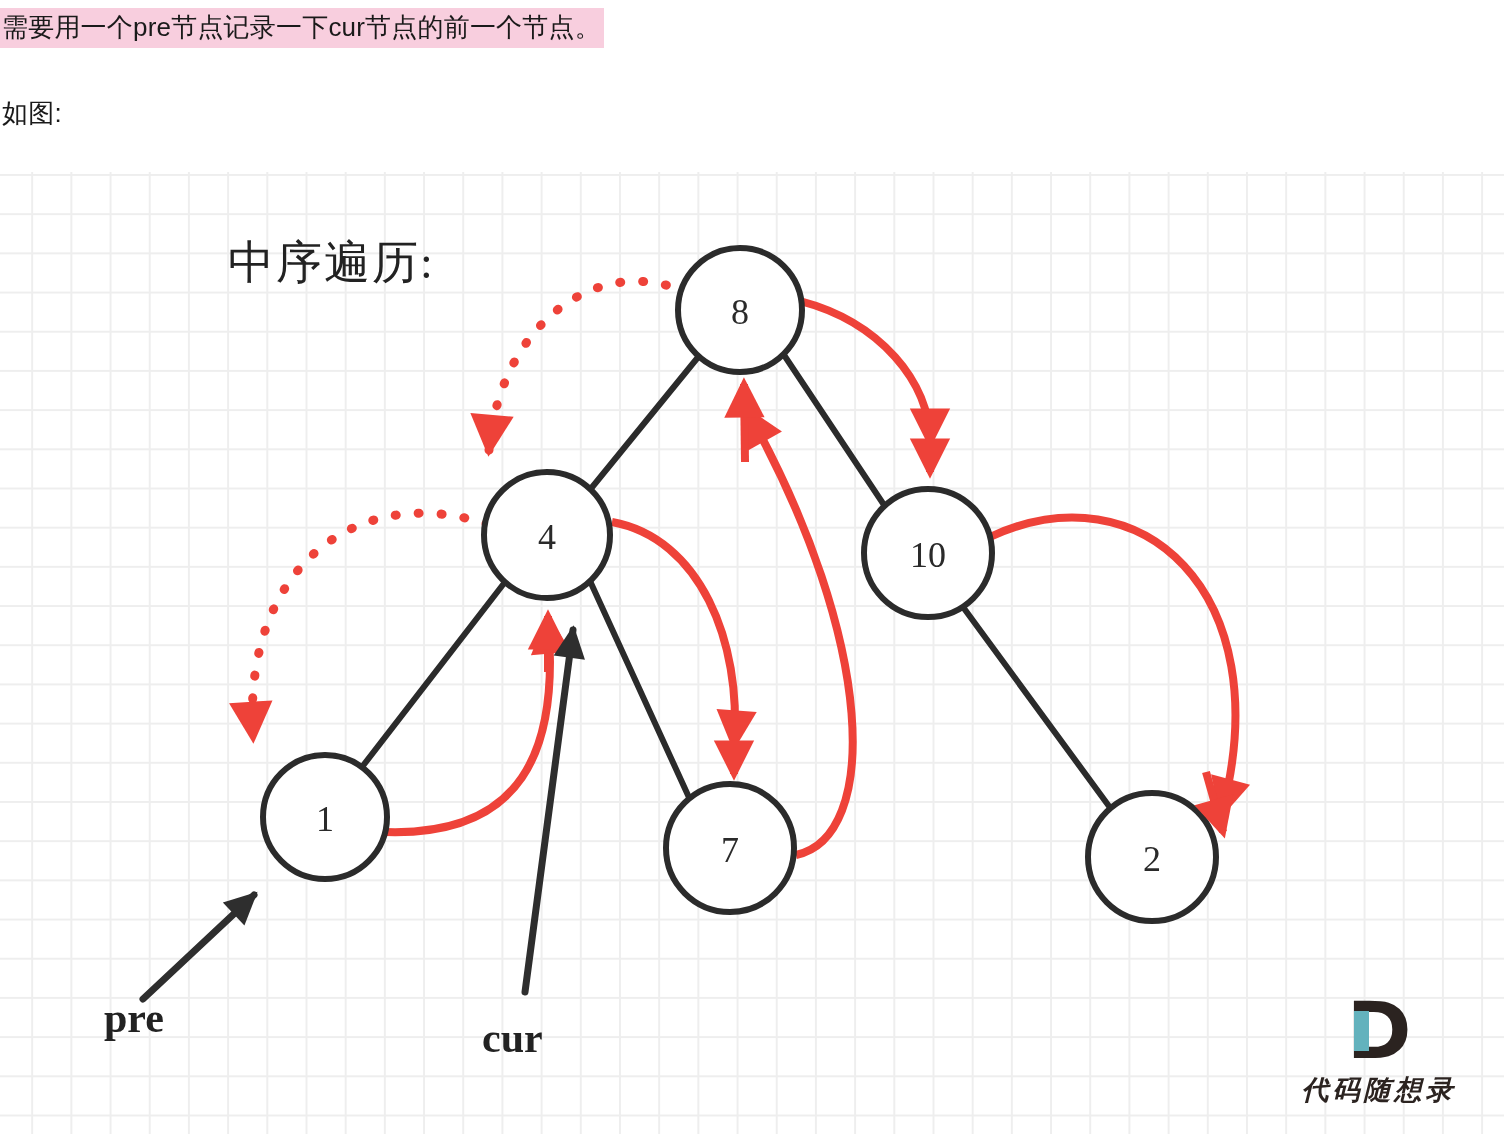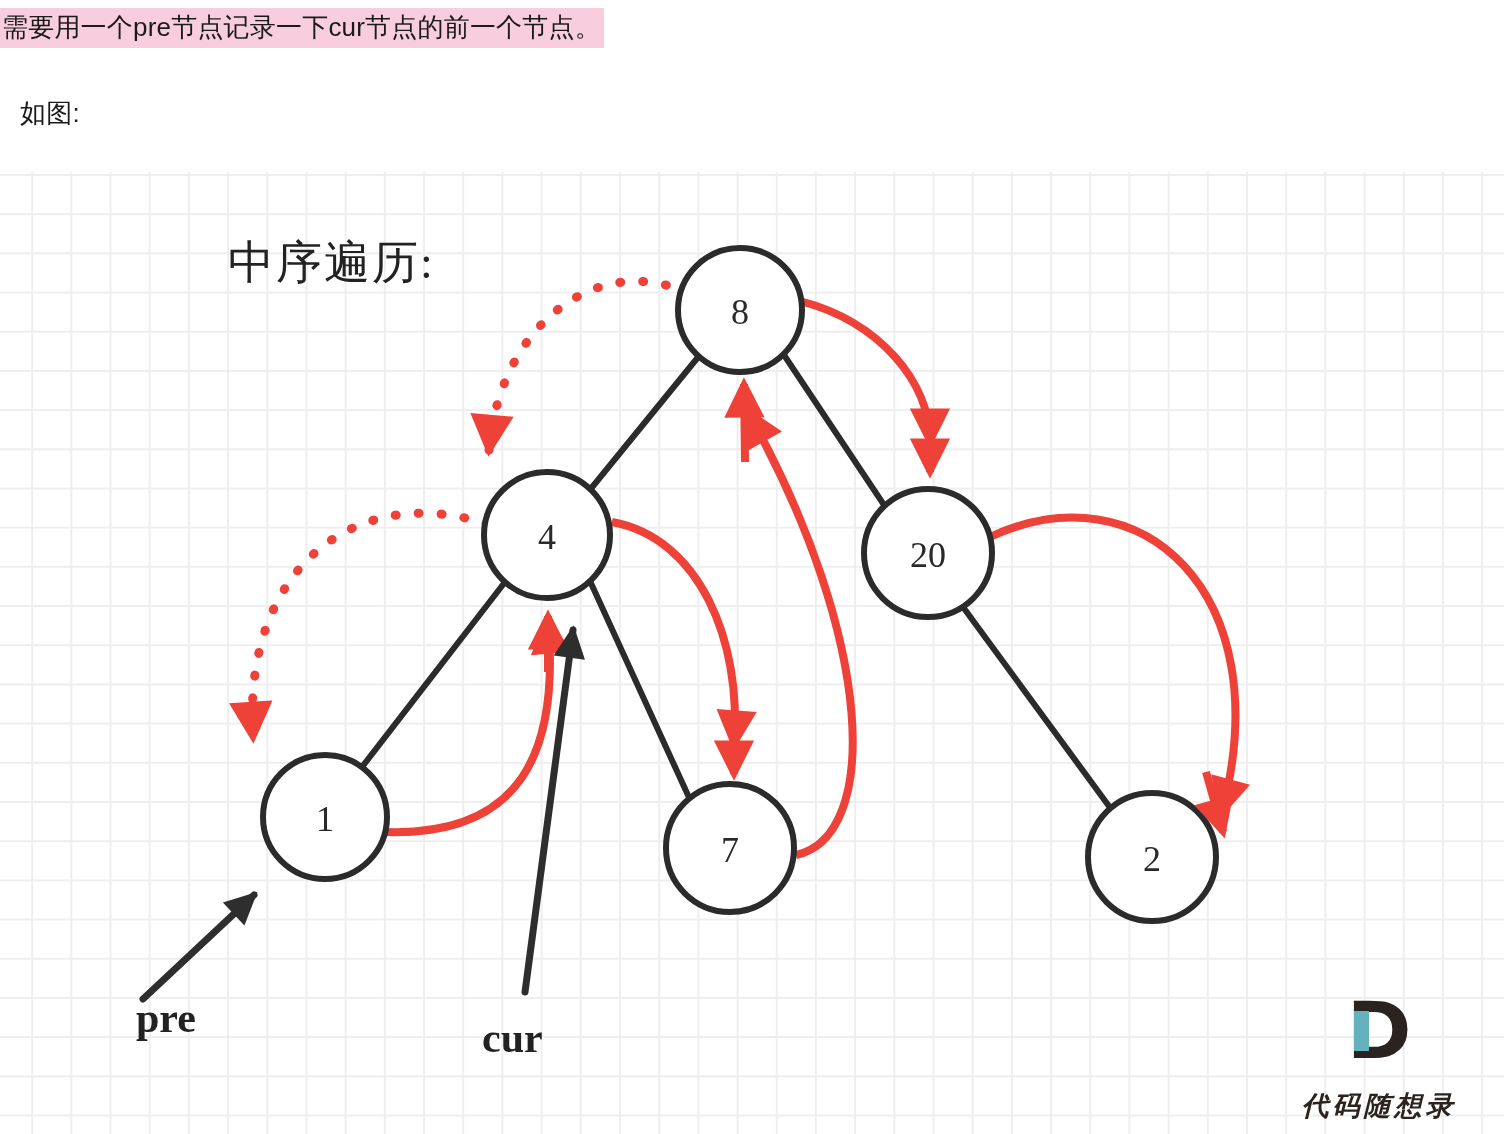--- a/index.html
+++ b/index.html
@@ -31,21 +31,21 @@
     color: #1a1a1a;
   }
   #highlight-sentence {
     top: 8px;
     background: #f8cede;
     padding: 2px 3px 4px 2px;
     font-weight: 400;
   }
   #figure-lead-in {
     top: 96px;
-    padding-left: 20px;
+    padding-left: 2px;
   }
 
   
   #diagram {
     position: absolute;
     left: 0;
     top: 172px;
     width: 1504px;
     height: 962px;
     background-color: #ffffff;
@@ -74,21 +74,20 @@
     left: 228px;
     top: 60px;
     font-size: 46px;
     letter-spacing: 2px;
   }
   #pre-label {
     left: 104px;
     top: 822px;
     font-size: 42px;
     font-weight: bold;
-    margin-left: 32px;
   }
   #cur-label {
     left: 482px;
     top: 842px;
     font-size: 42px;
     font-weight: bold;
   }
   #output-line {
     left: 712px;
     top: 880px;
@@ -140,21 +139,21 @@
   .wm-teal {
     position: absolute;
     left: 50%;
     top: 17px;
     margin-left: -25px;
     width: 15px;
     height: 40px;
     background: #63b2bd;
   }
   #watermark-text {
-    margin-top: 20px;
+    margin-top: 4px;
     font-family: "Liberation Serif", "DejaVu Serif", serif;
     font-style: italic;
     font-weight: bold;
     font-size: 27px;
     letter-spacing: 4px;
     color: #2b2320;
   }
 </style>
 </head>
 <body>
@@ -220,21 +219,21 @@
       </g>
 
       <g stroke="#2e2e2e" stroke-width="7" fill="none" stroke-linecap="round">
         <path d="M 143 827 L 254 723" marker-end="url(#black-head)"></path>
         <path d="M 525 820 L 573 458" marker-end="url(#black-head)"></path>
       </g>
     </svg>
 
     <div class="node-label" style="left:740px; top:140px;">8</div>
     <div class="node-label" style="left:547px; top:365px;">4</div>
-    <div class="node-label" style="left:928px; top:383px;">20</div>
+    <div class="node-label" style="left:928px; top:383px;">10</div>
     <div class="node-label" style="left:325px; top:647px;">1</div>
     <div class="node-label" style="left:730px; top:678px;">7</div>
     <div class="node-label" style="left:1152px; top:687px;">2</div>
 
     <div class="serif-label" id="traversal-title">中序遍历:</div>
 
     <div class="serif-label" id="pre-label">pre</div>
     <div class="serif-label" id="cur-label">cur</div>
 
 

